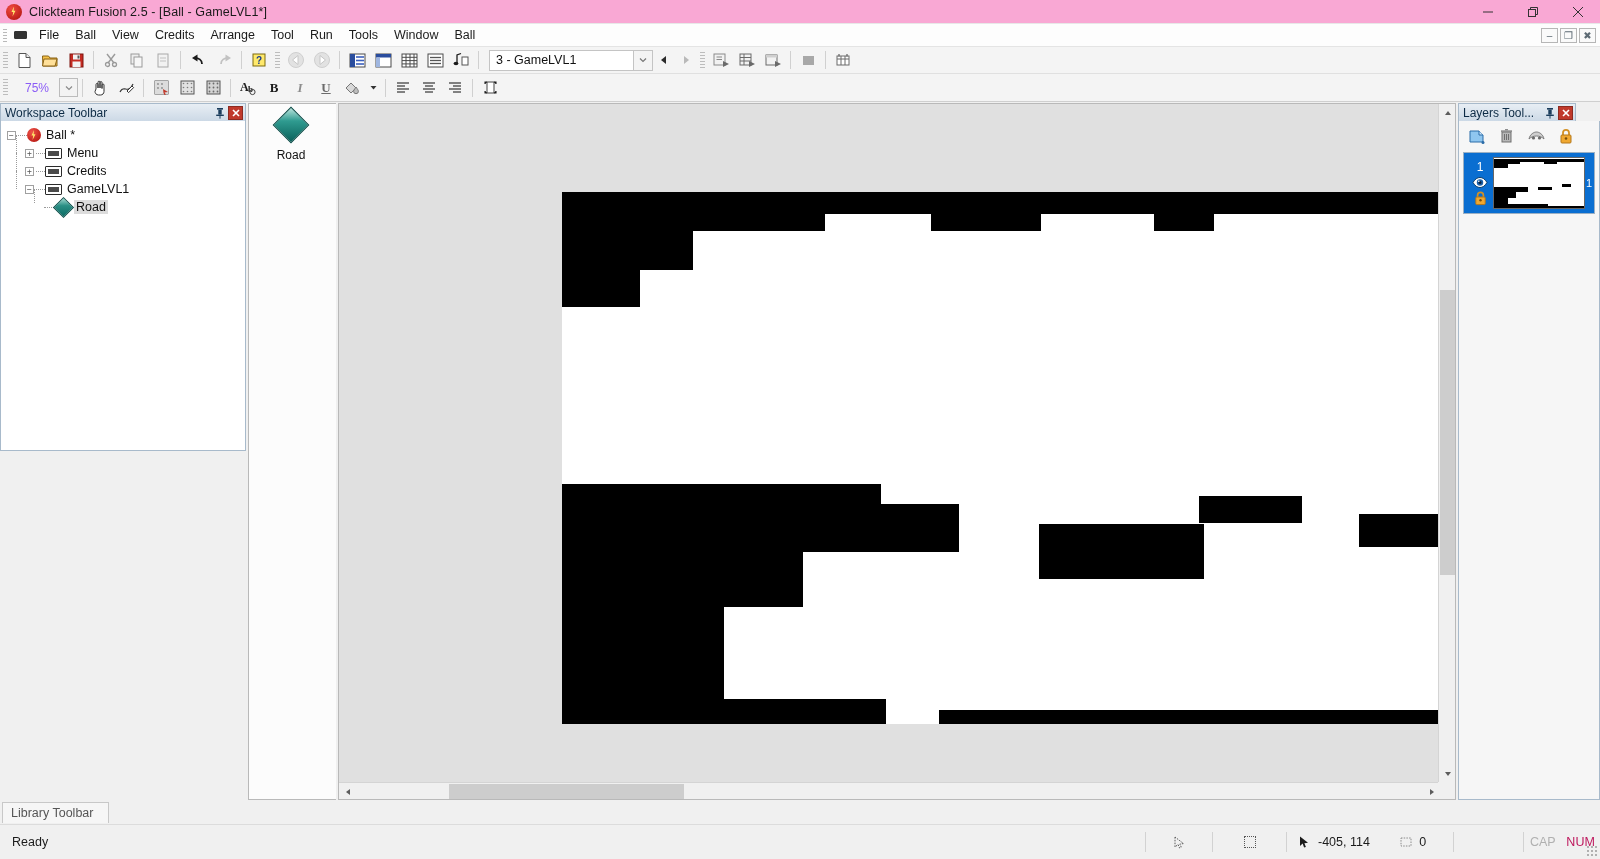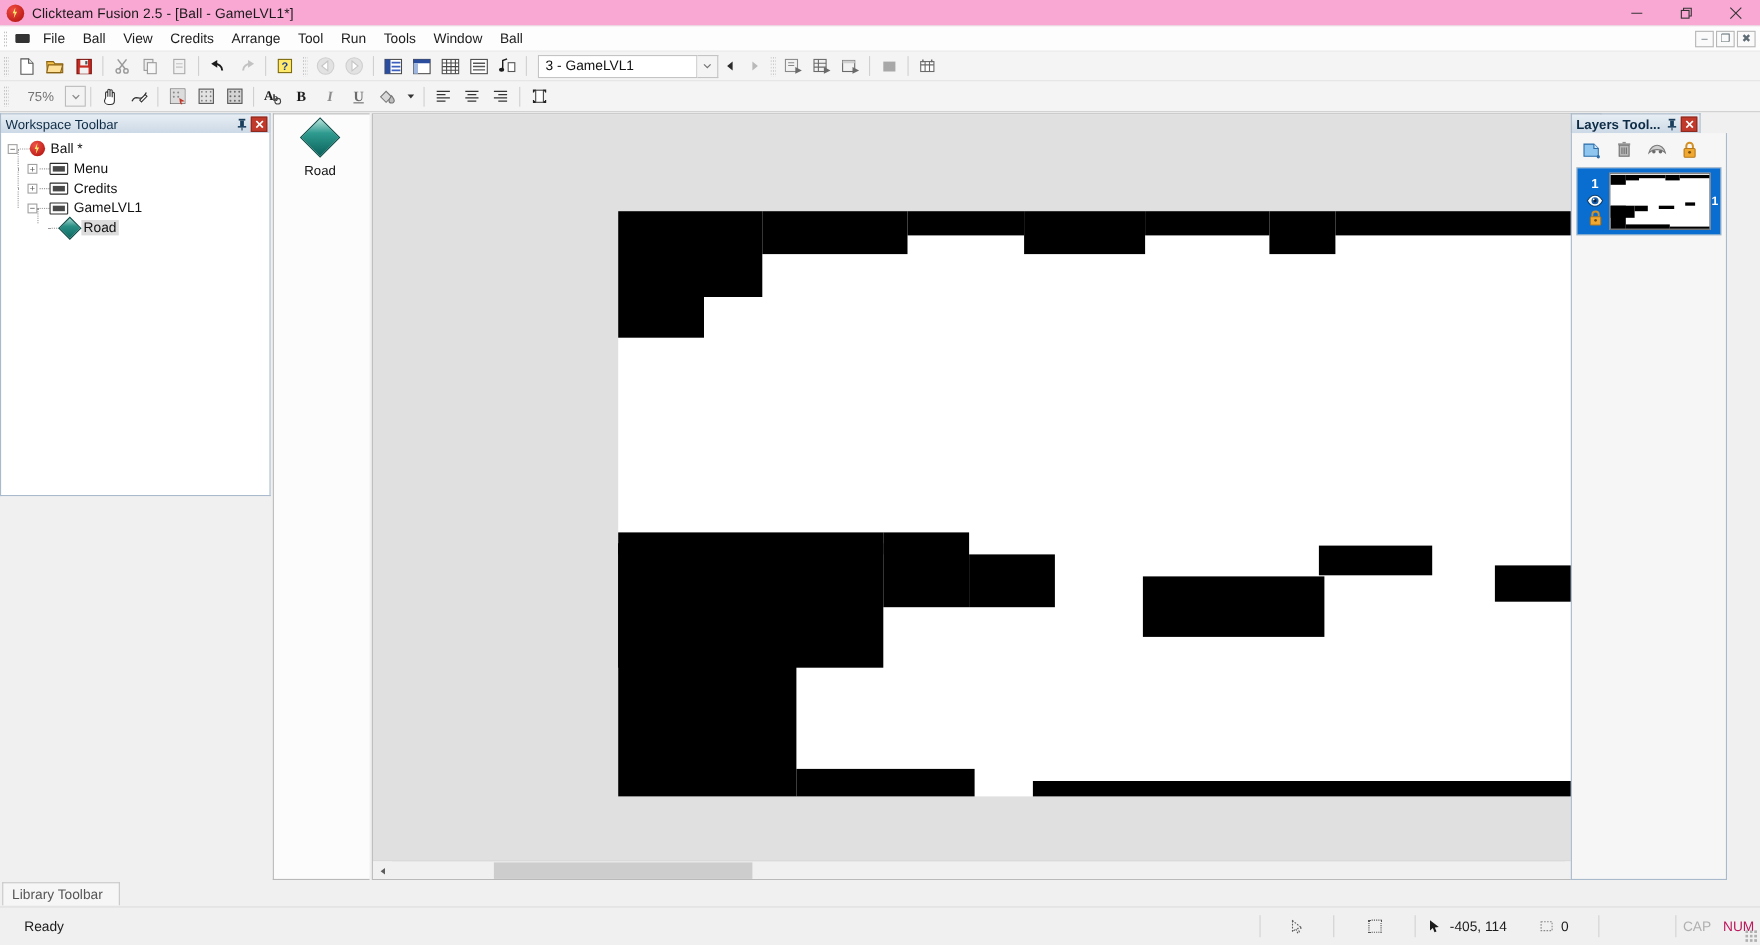--- a/index.html
+++ b/index.html
@@ -73,21 +73,21 @@
     width: 24px; height: 23px; display: flex; align-items: center; justify-content: center;
     margin: 0 1px; flex: 0 0 auto;
   }
   .tsep { width: 1px; height: 18px; background: #d0d0d0; margin: 0 4px; flex: 0 0 auto; }
   .tgrip { width: 5px; height: 19px; margin: 0 3px;
     background-image: radial-gradient(#bdbdbd 40%, transparent 41%);
     background-size: 2px 3px; flex: 0 0 auto; }
 
   
   .zoomcombo { display:flex; align-items:center; margin-left: 4px; }
-  .zoomval { width: 44px; font-size: 12px; text-align: center; color: #737373; }
+  .zoomval { width: 44px; font-size: 12px; text-align: center; color: #8b5cf6; }
   .zoomarrow {
     width: 19px; height: 19px; border: 1px solid #bcbcbc; background: #f3f3f3;
     display: flex; align-items: center; justify-content: center;
   }
   
   .framecombo { display: flex; align-items: center; height: 21px; margin-left: 6px; }
   .framebox {
     width: 145px; height: 21px; border: 1px solid #c4c4c4; background: #fff;
     display: flex; align-items: center; padding-left: 6px; font-size: 12.5px; color: #111;
   }
@@ -179,21 +179,21 @@
   .hscroll {
     position: absolute; left: 0; bottom: 0; width: 1101px; height: 17px; background: #f0f0f0;
     border-top: 1px solid #d4d4d4;
   }
   .sb-btn { position:absolute; background: #f0f0f0; display:flex; align-items:center; justify-content:center;
     color:#5c5c5c; font-size: 9px; }
   .sb-thumb { position: absolute; background: #cdcdcd; }
   .sb-corner { position:absolute; right:0; bottom:0; width:17px; height:17px; background:#f0f0f0; }
 
   
-  #layers-panel { position: absolute; left: 1428px; top: 103px; width: 118px; height: 697px; font-weight: bold; }
+  #layers-panel { position: absolute; left: 1458px; top: 103px; width: 118px; height: 697px; }
   #layers-body { position: absolute; left: 0; top: 18px; width: 142px; height: 679px;
     background: #f6f6f6; border: 1px solid #a8bacb; border-top: none; }
   .layers-tools { display: flex; align-items: center; height: 26px; padding: 4px 6px 0 8px; gap: 12px; }
   .ltool { width: 18px; height: 18px; display: flex; align-items: center; justify-content: center; }
   .layer-list { margin: 5px 4px 0 4px; border: 1px solid #9bb0c4; background: #fff; height: 62px; }
   .layer-row { display: flex; align-items: center; height: 60px; background: #0a6ed1; padding-left: 3px; }
   .layer-meta { width: 26px; display: flex; flex-direction: column; align-items: center; gap: 2px; }
   .layer-num { color: #fff; font-size: 12px; line-height: 14px; }
   .eye-ico { width: 16px; height: 13px; }
   .lock-ico { width: 13px; height: 15px; }
@@ -206,21 +206,21 @@
     position: absolute; left: 2px; top: 802px; width: 107px; height: 21px;
     background: #f6f6f6; border: 1px solid #c8c8c8; border-bottom: none;
     display: flex; align-items: center; padding-left: 8px; font-size: 12.5px; color: #555;
   }
   #statusbar {
     position: absolute; left: 0; top: 824px; width: 1600px; height: 35px;
     background: #f0f0f0; border-top: 1px solid #dcdcdc; display: flex; align-items: center;
   }
   .sb-cell { height: 35px; display: flex; align-items: center; font-size: 12.5px; color: #1b1b1b; }
   .sb-sep { width: 1px; height: 20px; background: #d2d2d2; }
-  .sb-ready { padding-left: 22px; }
+  .sb-ready { padding-left: 12px; }
   .sb-icon { width: 13px; height: 13px; margin-right: 6px; }
   .dotted-ico { width: 12px; height: 12px; border: 1px dotted #555; }
   .caps { color: #b0b0b0; }
   .numlock { color: #be185d; }
   .grip-corner {
     position: absolute; right: 2px; bottom: 2px; width: 12px; height: 12px;
     background-image: radial-gradient(#b0b0b0 45%, transparent 46%);
     background-size: 4px 4px;
   }
 </style>

